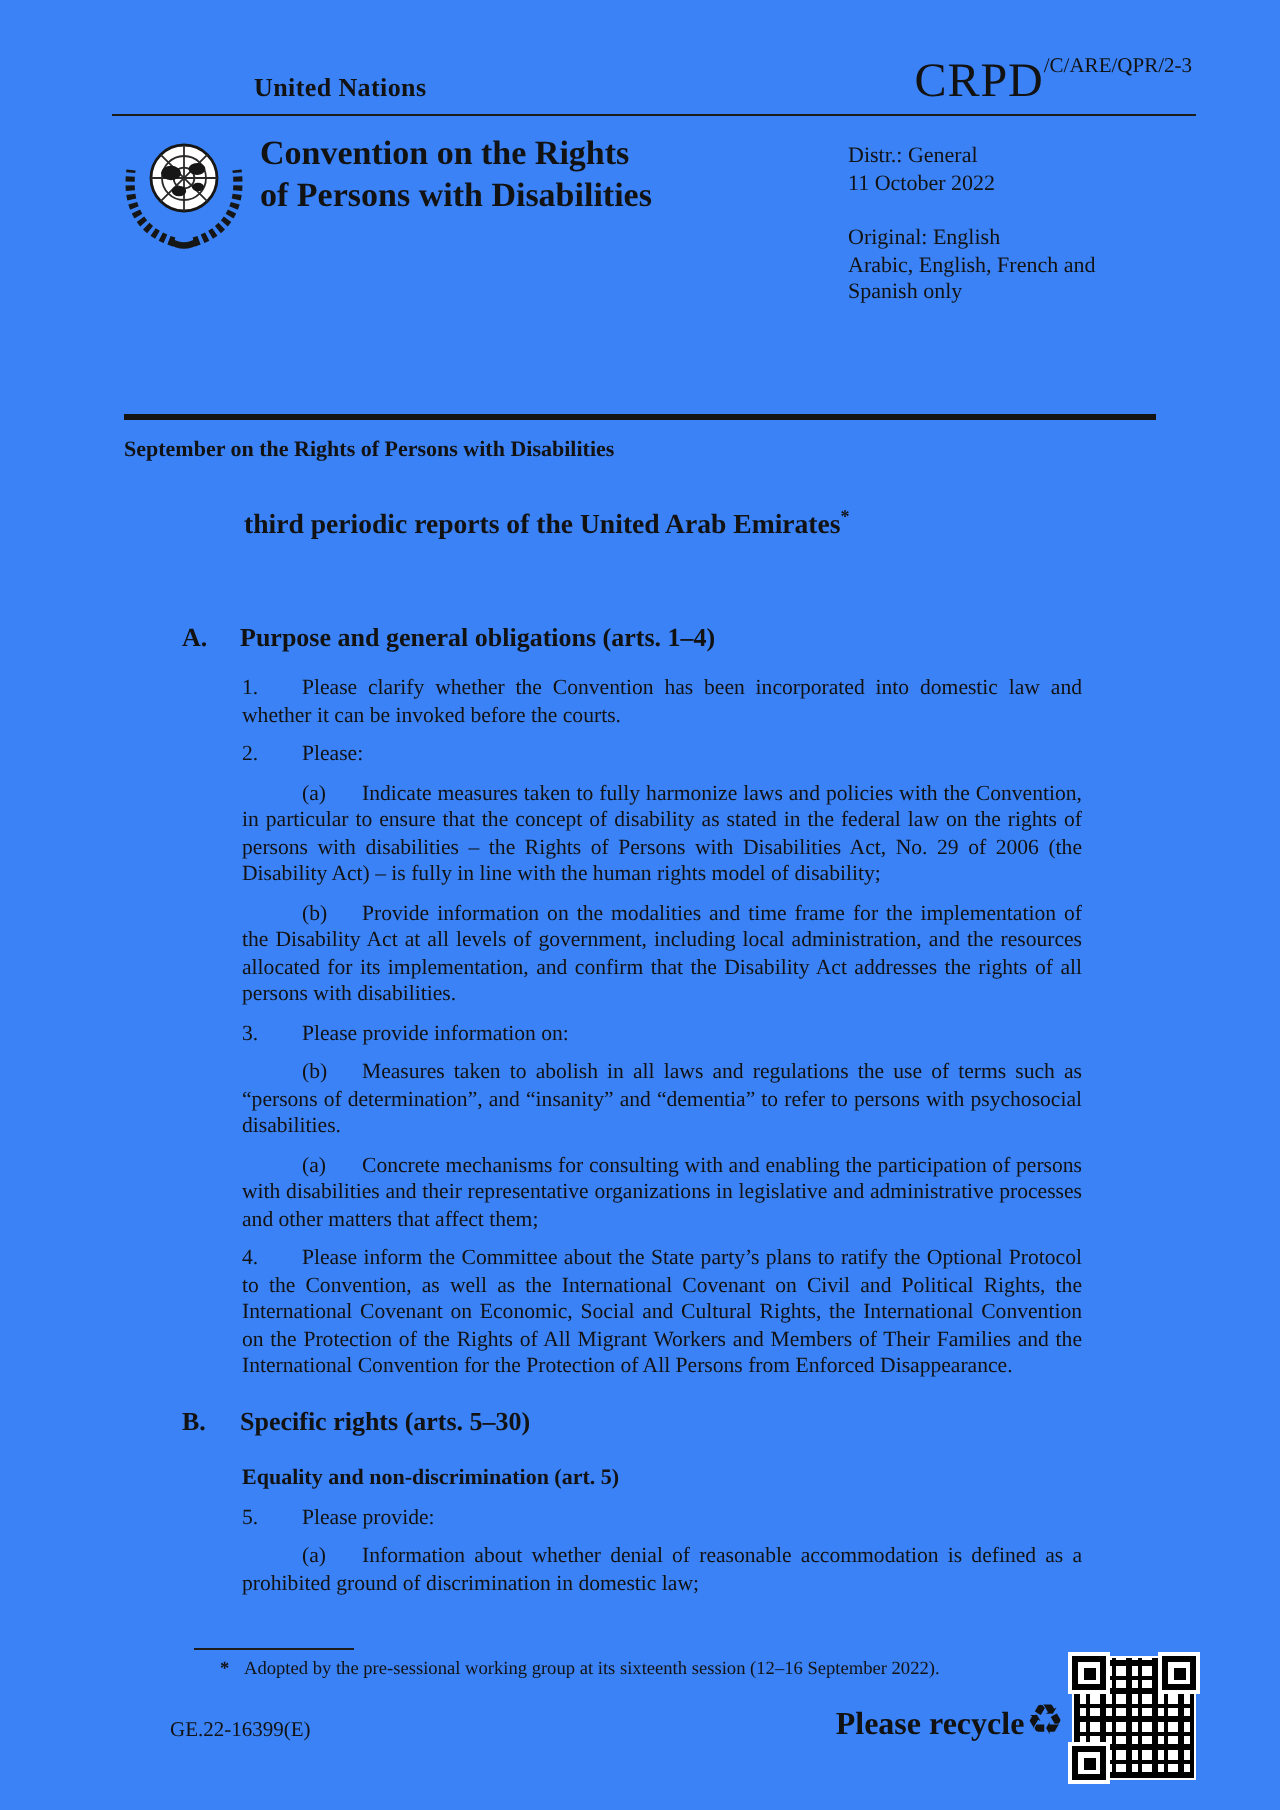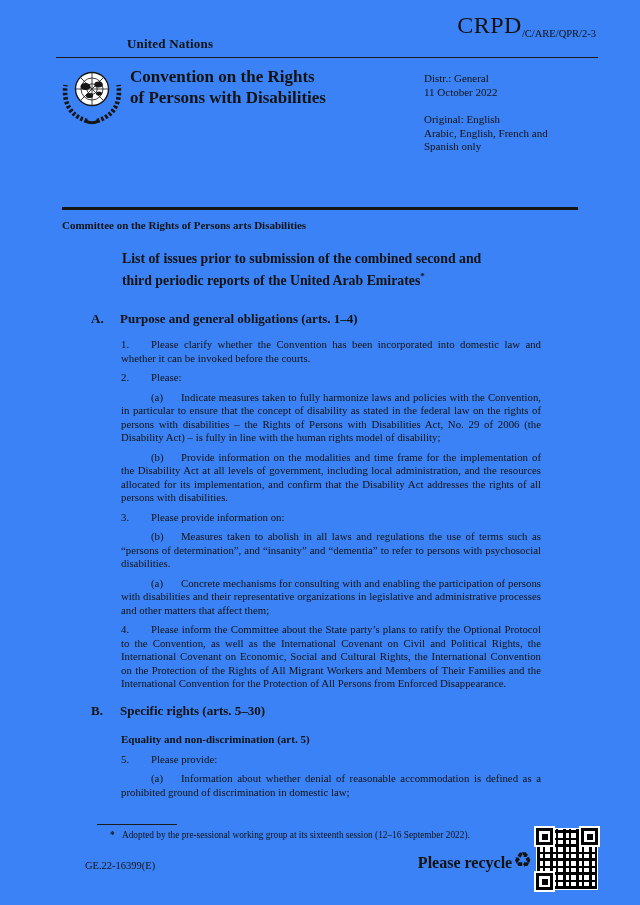--- a/index.html
+++ b/index.html
@@ -1,21 +1,21 @@
 <!DOCTYPE html>
 <html><head>
 <meta charset="utf-8">
 <style>
   html,body{margin:0;padding:0;background:#fff;}
   .page{position:relative;width:640px;height:905px;background:#3b82f6;color:#121212;
         font-family:"Liberation Serif","DejaVu Serif",serif;overflow:hidden;}
 
   
   .org-name{position:absolute;left:127px;top:36px;font-size:13px;font-weight:bold;letter-spacing:.2px;}
-  .doc-symbol{position:absolute;right:44px;top:12px;display:flex;align-items:flex-end;}
+  .doc-symbol{position:absolute;right:44px;top:28px;display:flex;align-items:flex-start;}
   .doc-symbol .big{font-size:24px;letter-spacing:.5px;}
   .doc-symbol .small{font-size:10.5px;}
   .header-rule{position:absolute;left:56px;top:57px;width:542px;height:0;border-top:1.6px solid #1c1c1c;}
 
   .emblem{position:absolute;left:59px;top:61px;width:66px;height:66px;}
   .masthead-title{position:absolute;left:130px;top:66px;font-size:17px;font-weight:bold;line-height:21px;}
   .distr-block{position:absolute;left:424px;top:72px;font-size:11px;line-height:13.5px;}
   .distr-block .orig{margin-top:14px;}
 
   
@@ -100,23 +100,22 @@
 
   <div class="distr-block">
     <div>Distr.: General</div>
     <div>11 October 2022</div>
     <div class="orig">Original: English</div>
     <div>Arabic, English, French and</div>
     <div>Spanish only</div>
   </div>
 
   <div class="thick-rule"></div>
-  <div class="committee">Committee on the Rights of Persons arts Disabilities</div>
+  <div class="committee">September on the Rights of Persons with Disabilities</div>
   <div class="doc-title">
-    <div>List of issues prior to submission of the combined second and</div>
     <div><span>third periodic reports of the United Arab Emirates</span><sup>*</sup></div>
   </div>
 
   <div class="main-flow">
 
     <div class="sec-head">
       <span class="sec-letter">A.</span><span>Purpose and general obligations (arts. 1–4)</span>
     </div>
 
     <p class="para"><span class="num">1.</span><span>Please clarify whether the Convention has been incorporated into domestic law and whether it can be invoked before the courts.</span></p>

